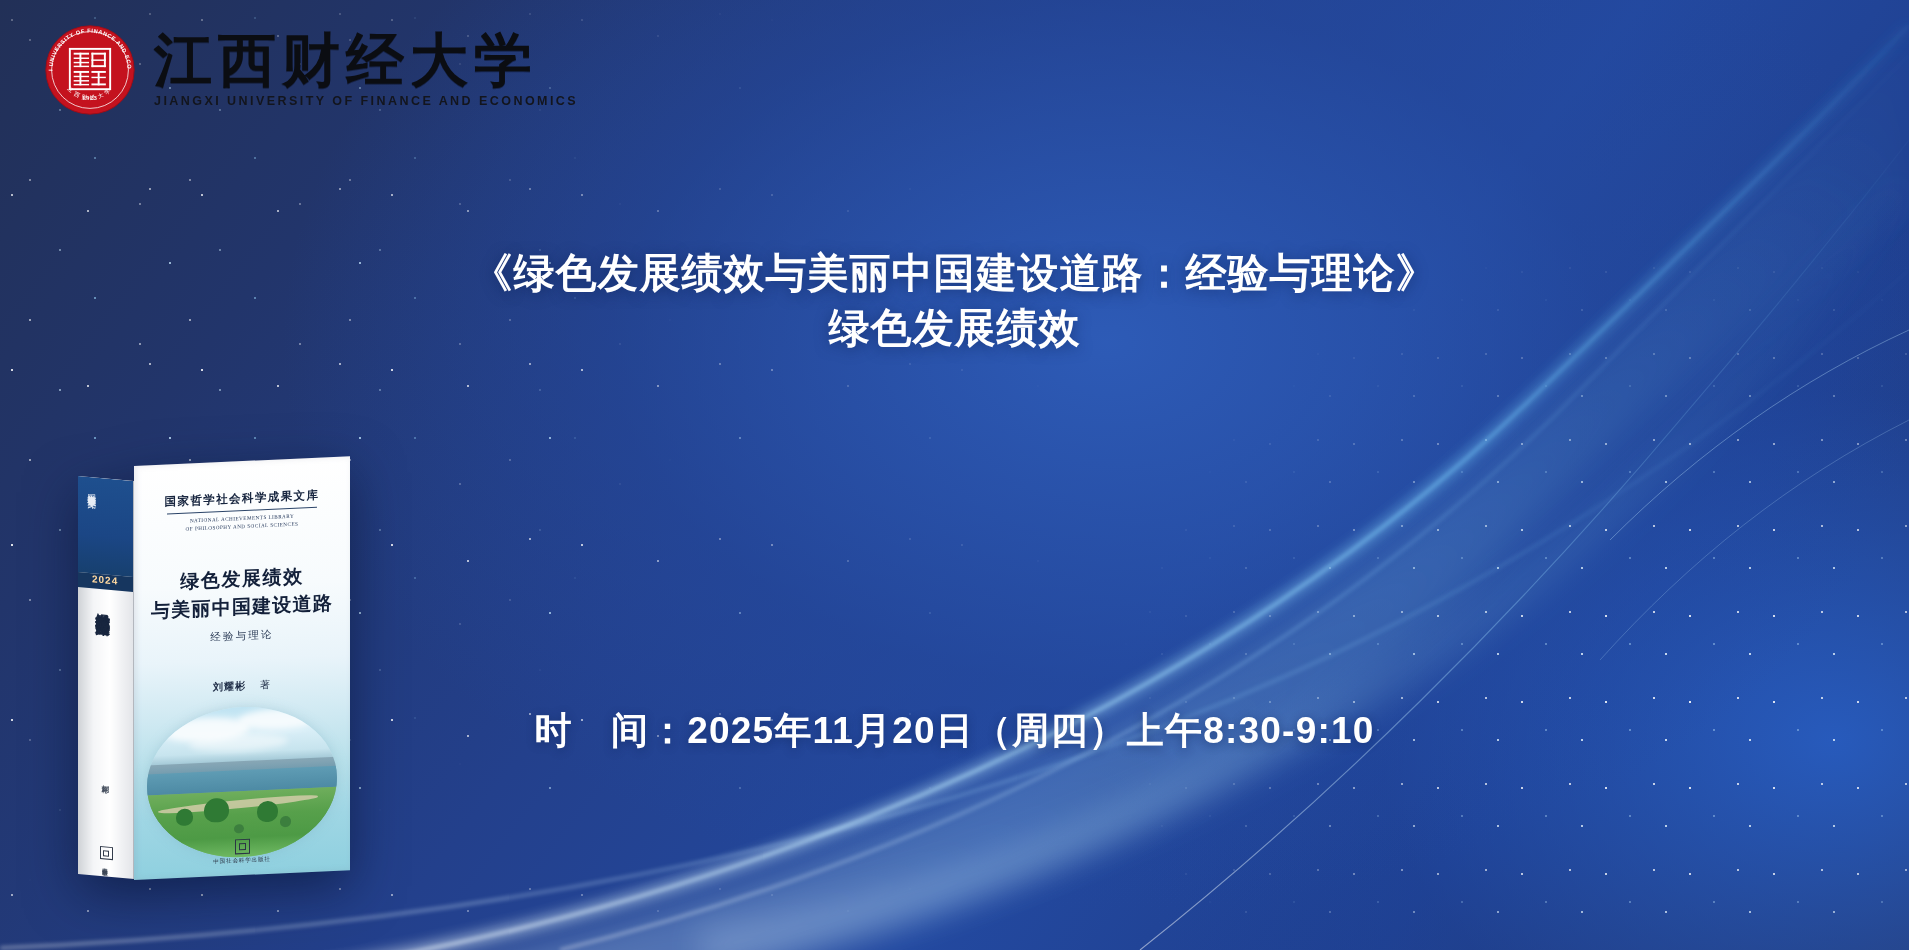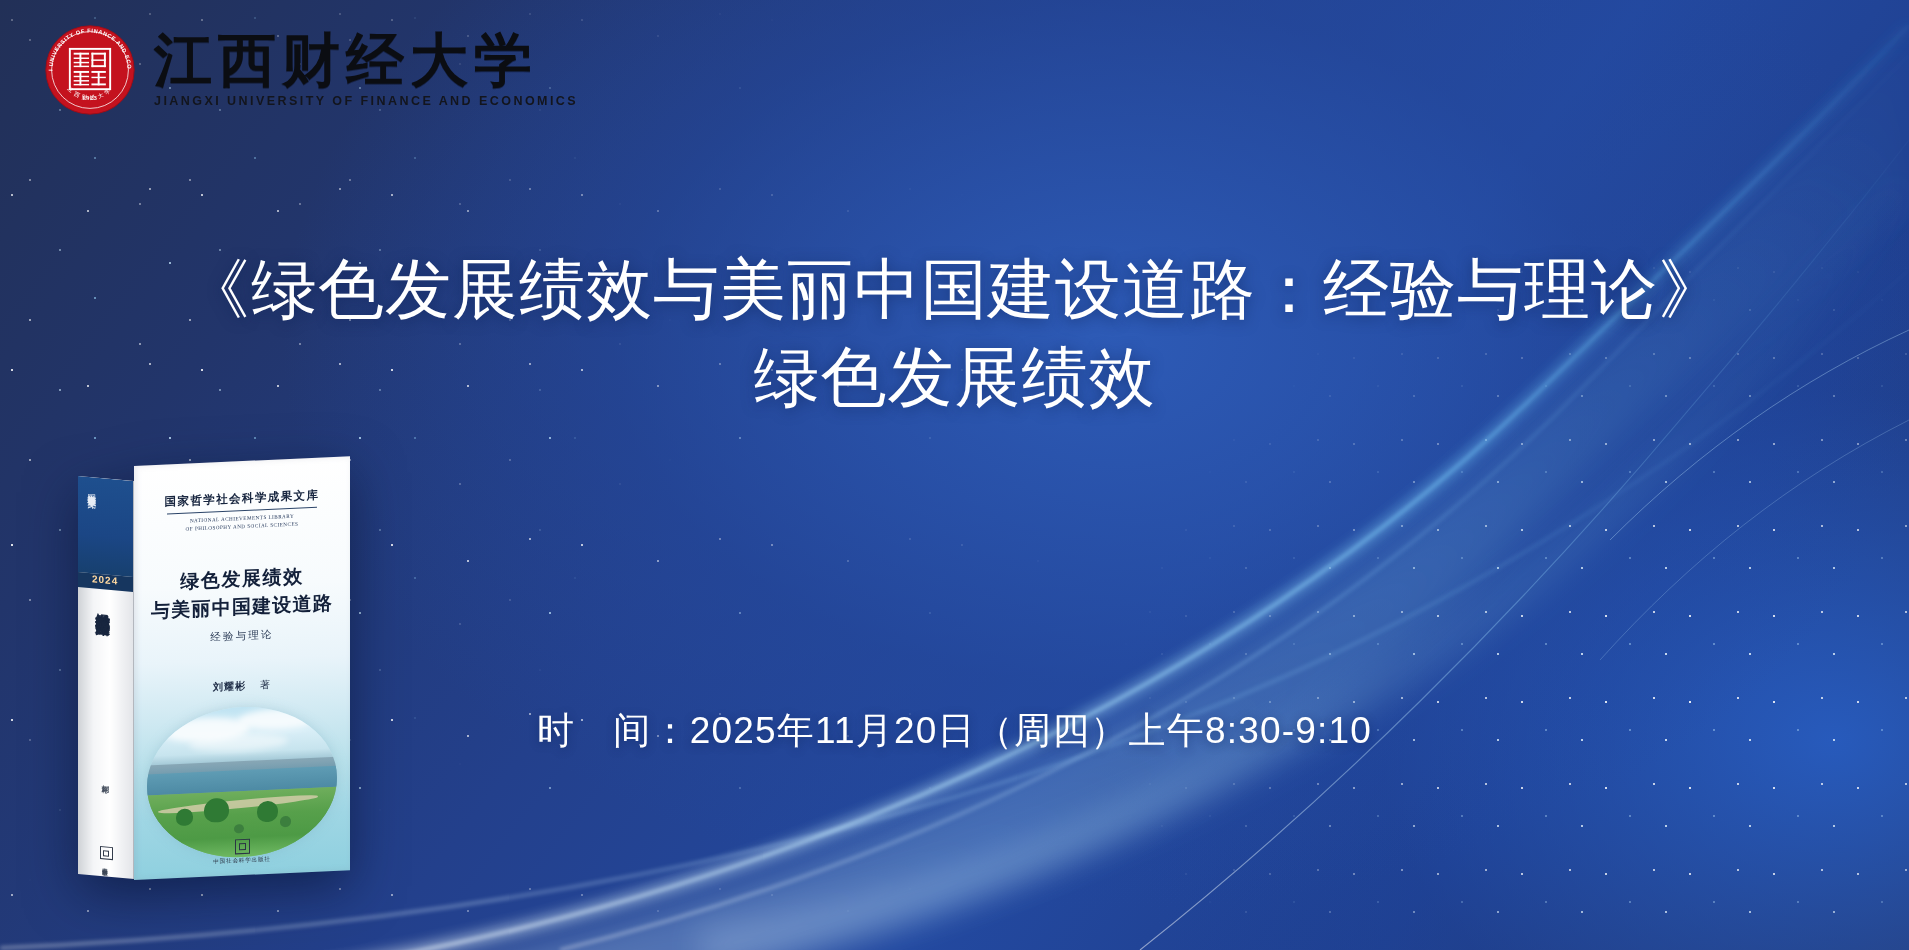--- a/index.html
+++ b/index.html
@@ -92,34 +92,34 @@
     white-space:nowrap; font-weight:600;
   }
 
   
   #title-block {
     position:absolute; left:0; right:0; top:246px;
     text-align:center; z-index:20;
   }
   .title-line {
     font-family:"Liberation Sans","DejaVu Sans",sans-serif;
-    font-weight:400; color:#ffffff;
-    font-size:66px; line-height:1.33;
+    font-weight:700; color:#ffffff;
+    font-size:41px; line-height:1.33;
     letter-spacing:1px;
     text-shadow:0 2px 14px rgba(10,30,80,.55);
     white-space:nowrap;
   }
 
   
   #info-block {
     position:absolute; left:0; right:0; top:700px;
     text-align:center; z-index:20;
   }
   .info-line {
-    color:#ffffff; font-size:37px; font-weight:400;
+    color:#ffffff; font-size:37px; font-weight:700;
     line-height:1.65; letter-spacing:1.2px;
     white-space:nowrap;
     text-shadow:0 2px 10px rgba(10,30,80,.45);
   }
 
   
   #book {
     position:absolute; left:78px; top:466px;
     width:272px; height:416px;
     z-index:15;

